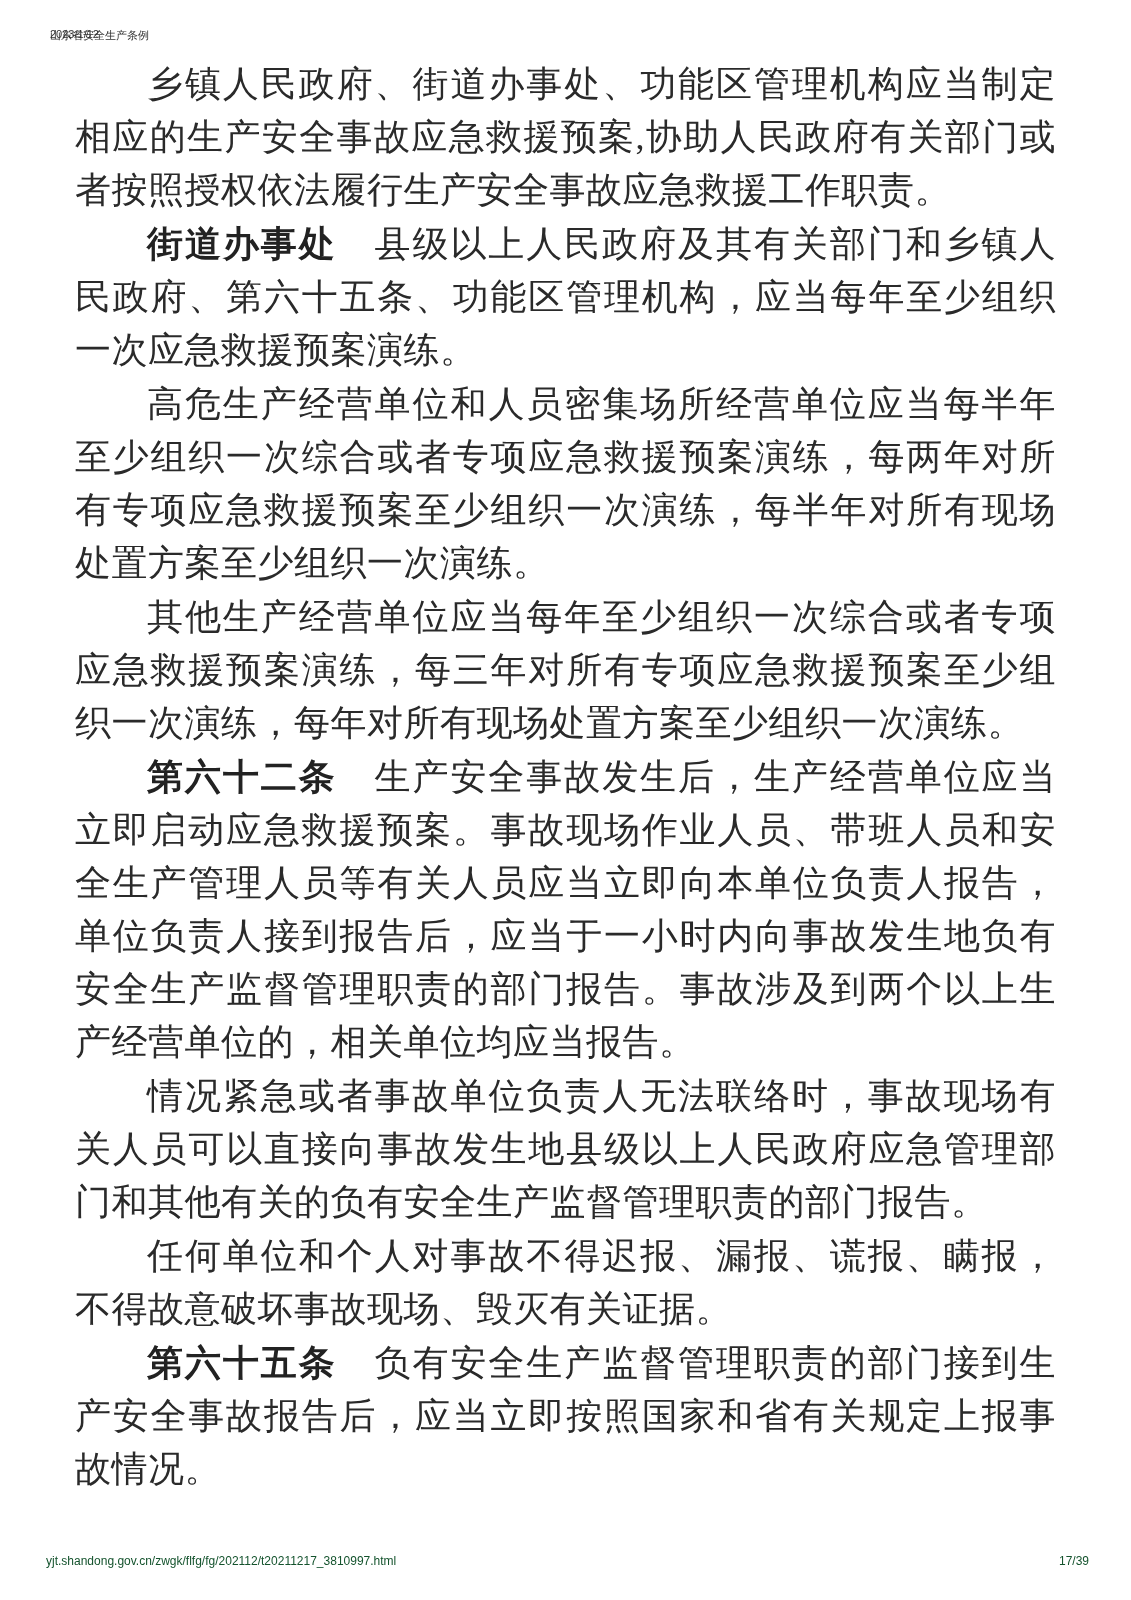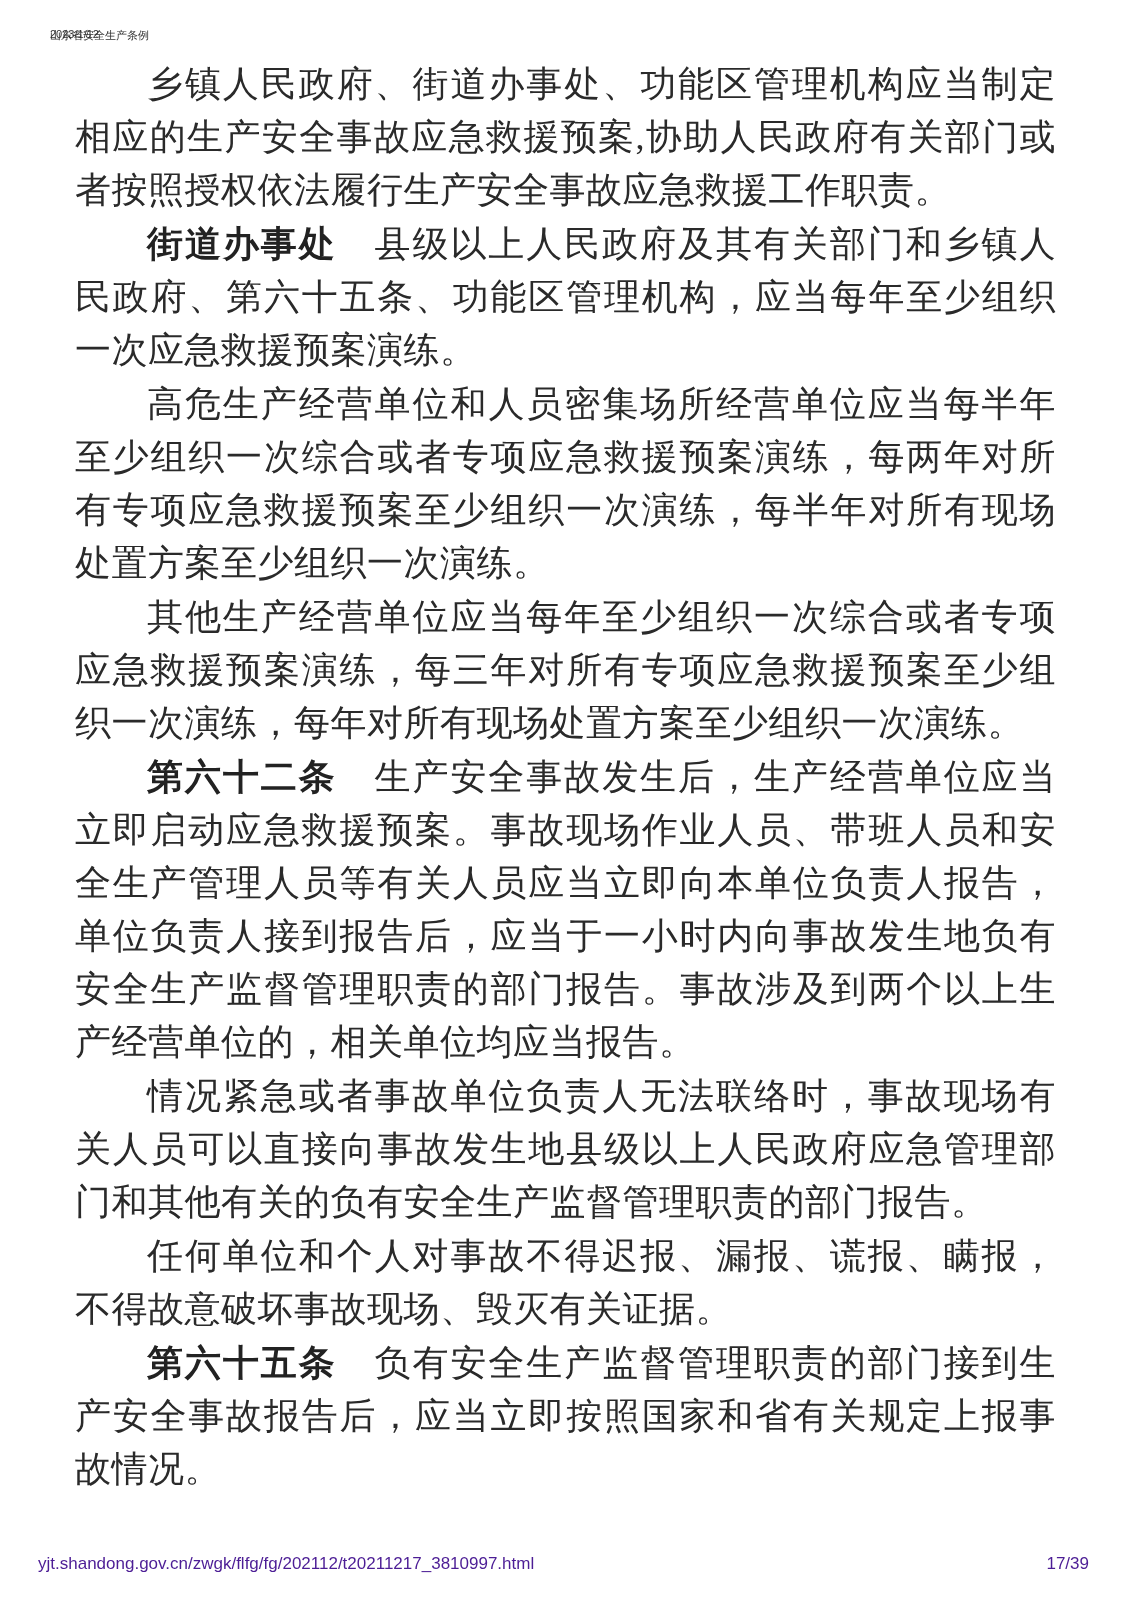--- a/index.html
+++ b/index.html
@@ -62,27 +62,27 @@
     font-weight: bold;
     font-family: "Liberation Sans", "DejaVu Sans", sans-serif;
     color: #222222;
   }
   .lead:not(:empty) {
     margin-right: 1.05em;
   }
   
   .print-footer {
     position: absolute;
-    left: 38px;
+    left: 46px;
     right: 42px;
     bottom: 26px;
     height: 20px;
     font-family: "Liberation Sans", "DejaVu Sans", sans-serif;
-    font-size: 17px;
-    color: #4c1d95;
+    font-size: 12px;
+    color: #14532d;
   }
   .print-footer .url {
     position: absolute;
     left: 0;
     top: 0;
   }
   .print-footer .page-num {
     position: absolute;
     right: 0;
     top: 0;

